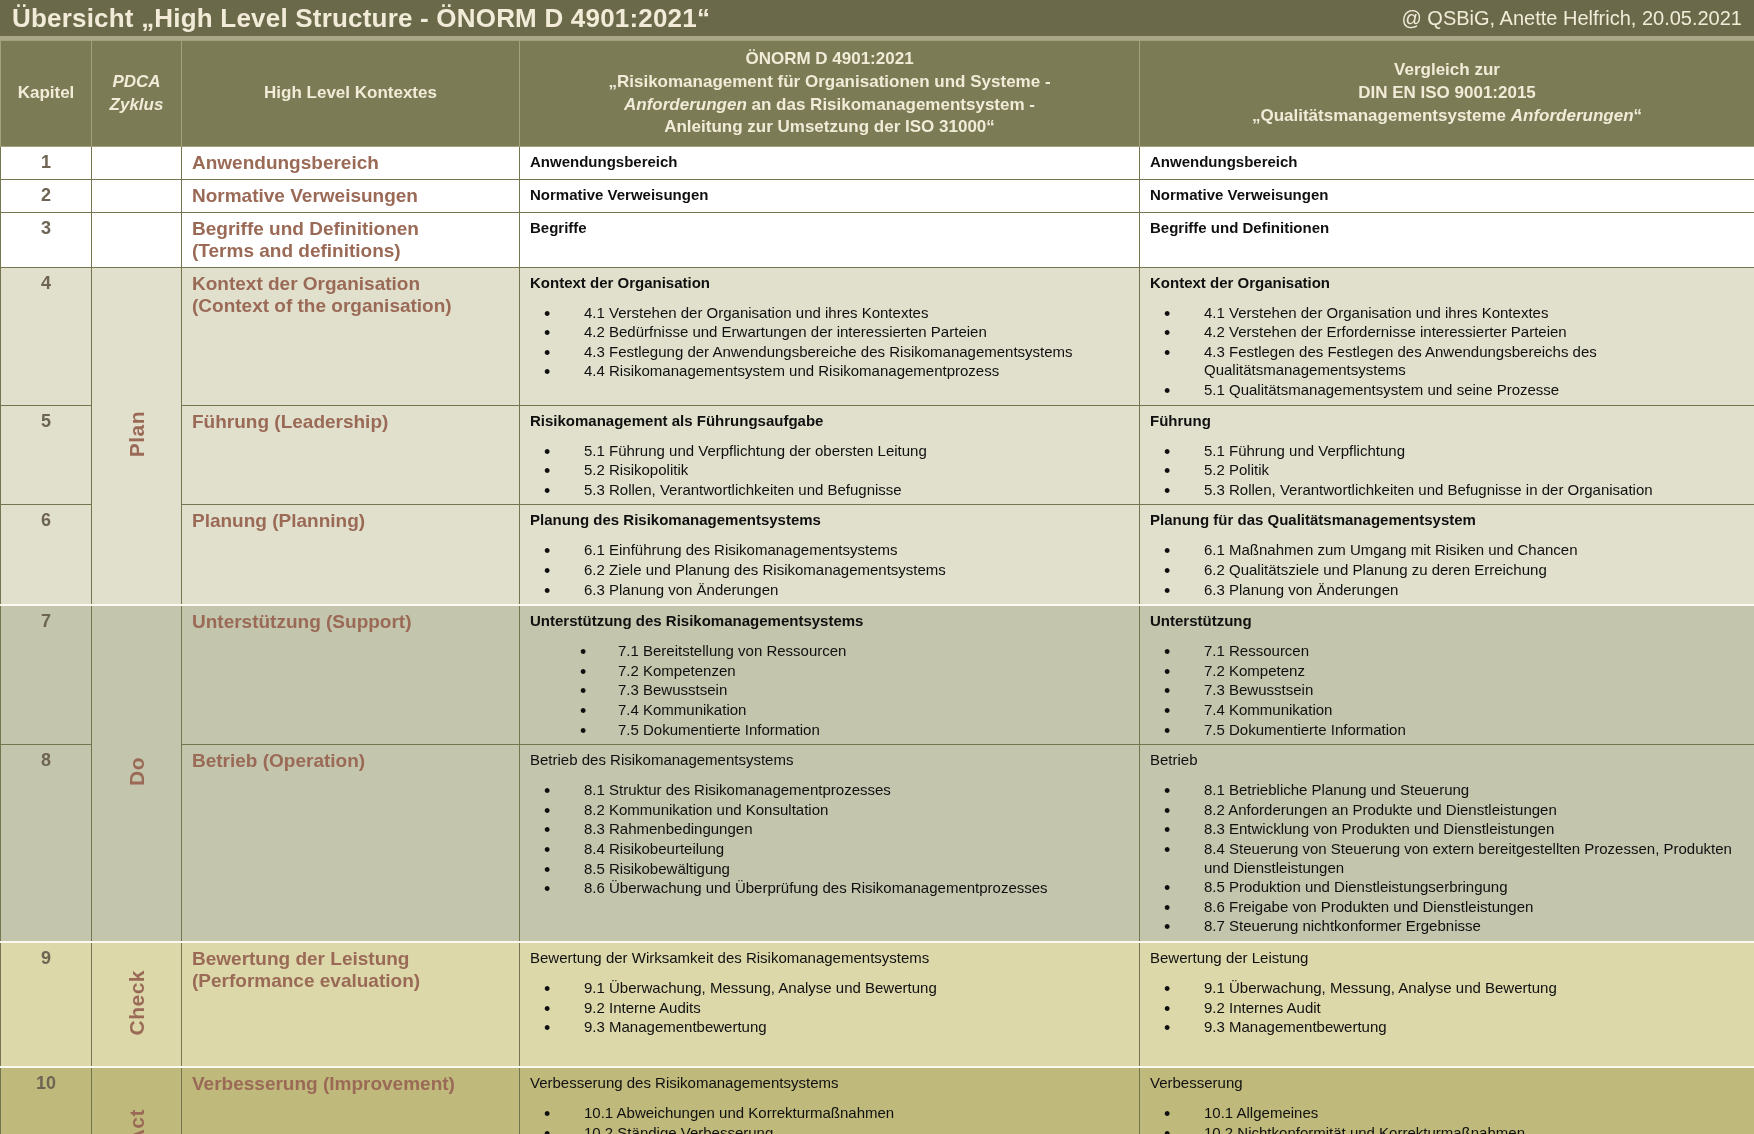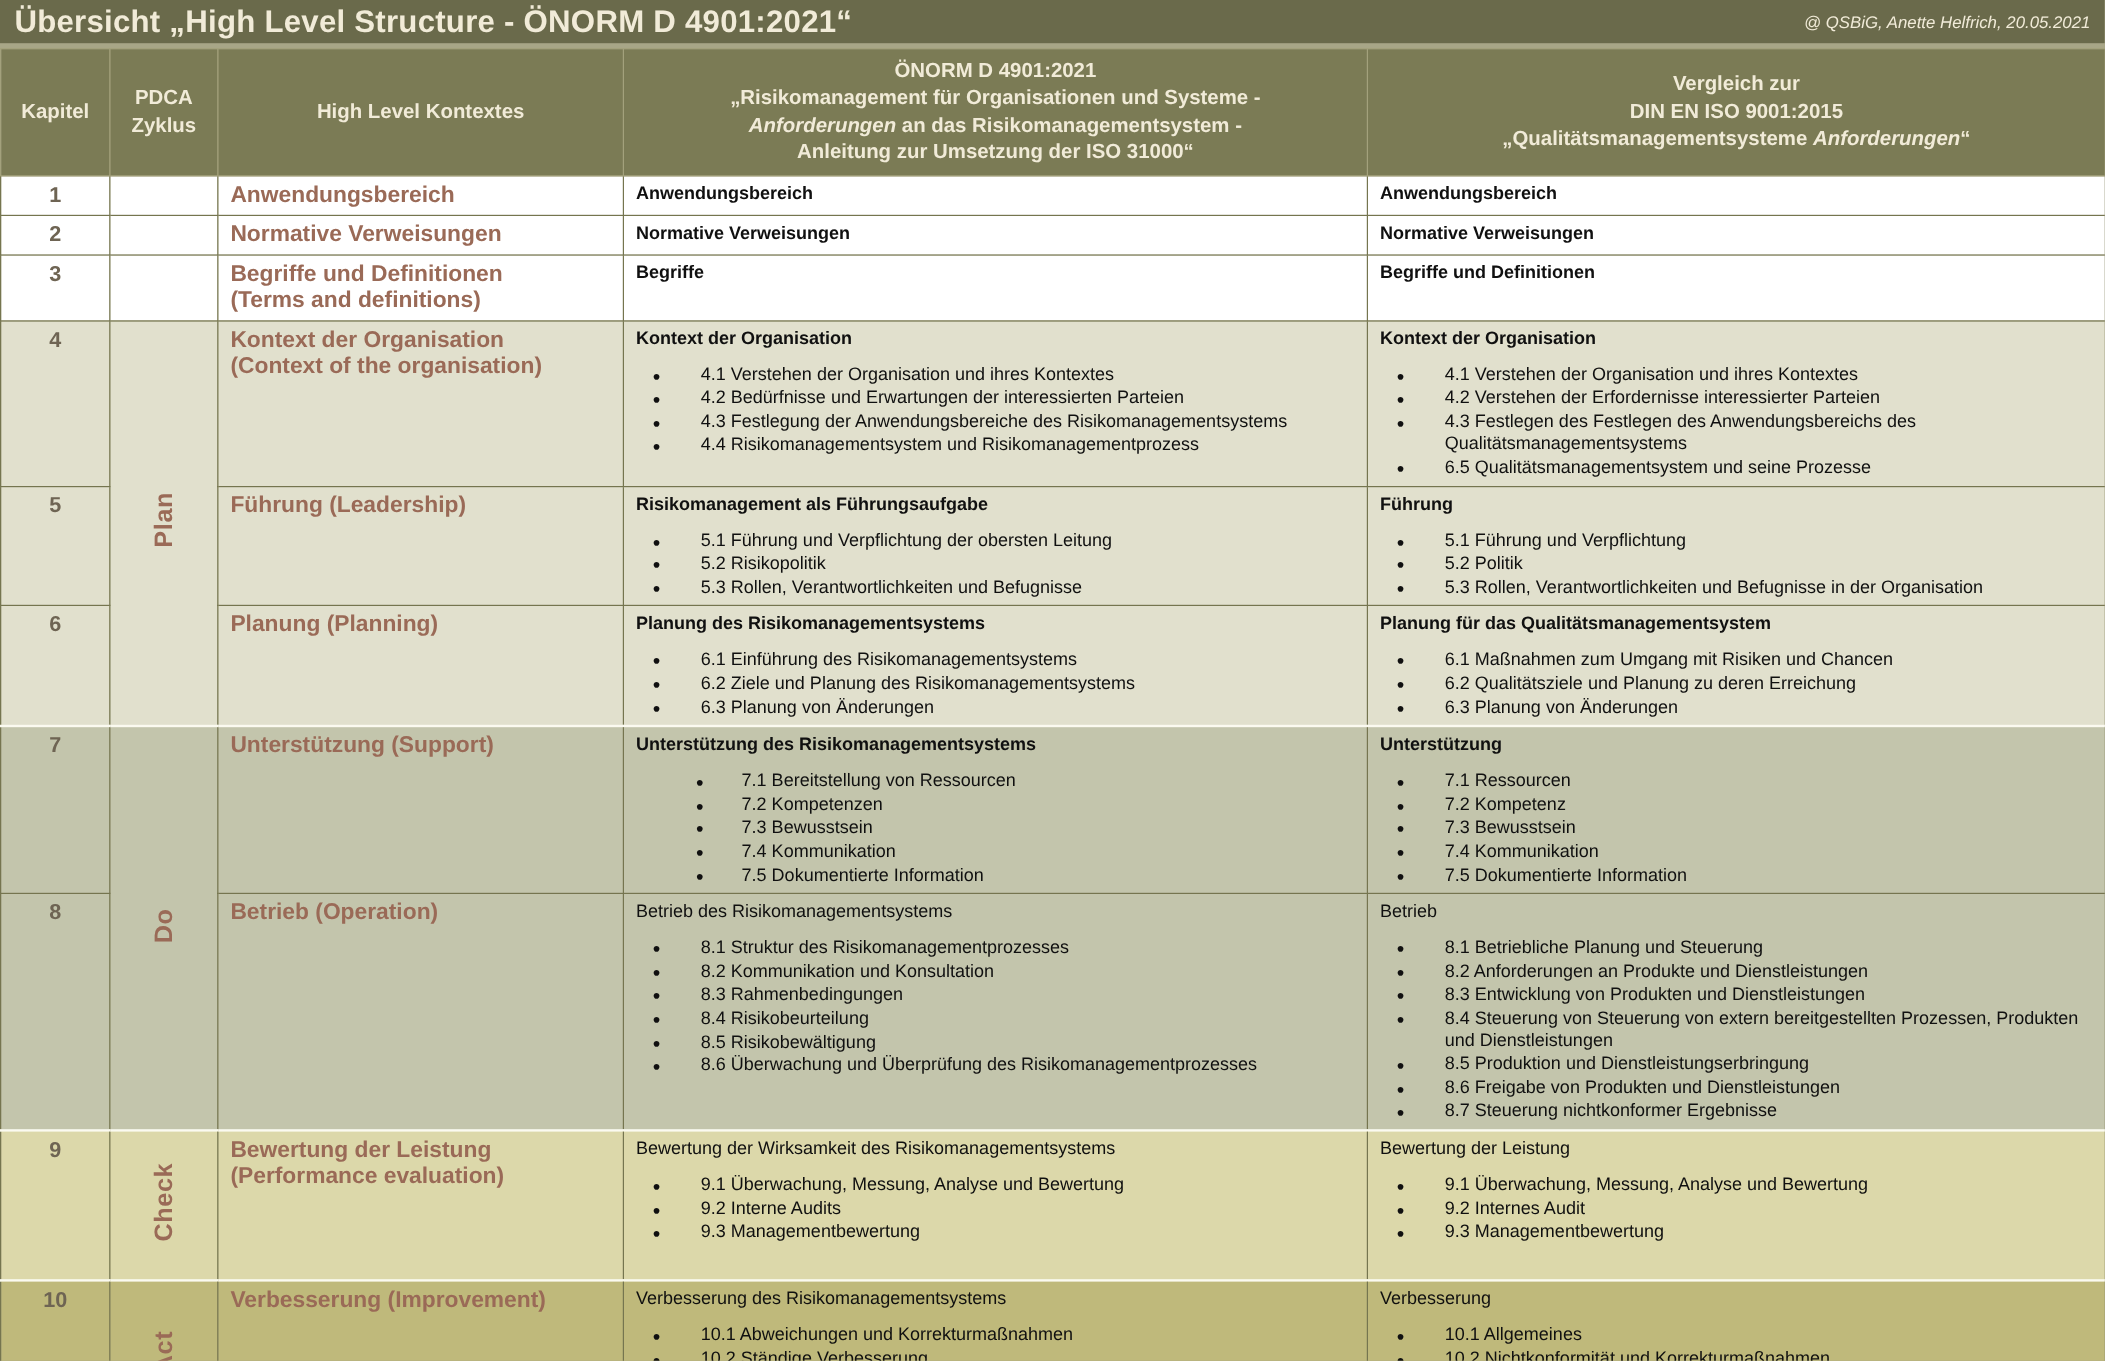--- a/index.html
+++ b/index.html
@@ -7,36 +7,36 @@
     width:1754px; height:1134px; overflow:hidden;
     background: var(--c-page, #a8a687);
     font-family: "Liberation Sans", sans-serif;
   }
   .titlebar {
     height:36px; background: var(--c-titlebar, #6a6a4b);
     display:flex; justify-content:space-between; align-items:center;
     padding:0 12px; box-sizing:border-box;
   }
   .title   { color: var(--c-cream, #f1ebd8); font-size:26px; font-weight:bold; letter-spacing:.2px; }
-  .credit  { color: var(--c-cream, #f1ebd8); font-size:14px;font-style:italic; }
+  .credit  { color: var(--c-cream, #f1ebd8); font-size:20px; }
 
   table.hls-table {
     border-collapse:collapse; table-layout:fixed;
     width:1754px; margin-top:4px;
   }
   col.c1{width:91px;} col.c2{width:90px;} col.c3{width:338px;} col.c4{width:620px;} col.c5{width:615px;}
 
   thead th {
     background: var(--c-header, #7b7b55);
     color: var(--c-cream, #f1ebd8);
     font-weight:bold; font-size:17px; text-align:center; vertical-align:middle;
     border:1px solid #a3a17c; padding:4px 8px; height:106px;
     box-sizing:border-box; line-height:1.35;
   }
-  th.pre { white-space:pre-line; }
+  th.pre { white-space:pre-line;font-style:italic; }
   .it { font-style:italic; }
 
   tbody td {
     border:1px solid var(--c-border, #75754f);
     vertical-align:top; padding:0; box-sizing:border-box;
   }
   tbody tr:nth-child(1){height:33px;}  tbody tr:nth-child(2){height:33px;}
   tbody tr:nth-child(3){height:52px;}  tbody tr:nth-child(4){height:122px;}
   tbody tr:nth-child(5){height:87px;}  tbody tr:nth-child(6){height:91px;}
   tbody tr:nth-child(7){height:125px;} tbody tr:nth-child(8){height:185px;}
@@ -159,21 +159,21 @@
             <li>4.3 Festlegung der  Anwendungsbereiche des Risikomanagementsystems</li>
             <li>4.4 Risikomanagementsystem und Risikomanagementprozess</li>
           </ul>
         </td>
         <td class="col-iso">
           <div class="cell-title bold">Kontext der Organisation</div>
           <ul class="bullet-list">
             <li>4.1 Verstehen der Organisation und ihres Kontextes</li>
             <li>4.2 Verstehen der Erfordernisse interessierter Parteien</li>
             <li>4.3 Festlegen des Festlegen des Anwendungsbereichs des Qualitätsmanagementsystems</li>
-            <li>6.5 Qualitätsmanagementsystem und seine Prozesse</li>
+            <li>5.1 Qualitätsmanagementsystem und seine Prozesse</li>
           </ul>
         </td>
       </tr>
       <tr class="g-plan">
         <td class="col-kapitel">5</td>
         <td class="col-hls">
           <div>Führung (Leadership)</div>
         </td>
         <td class="col-onorm">
           <div class="cell-title bold">Risikomanagement als Führungsaufgabe</div>

